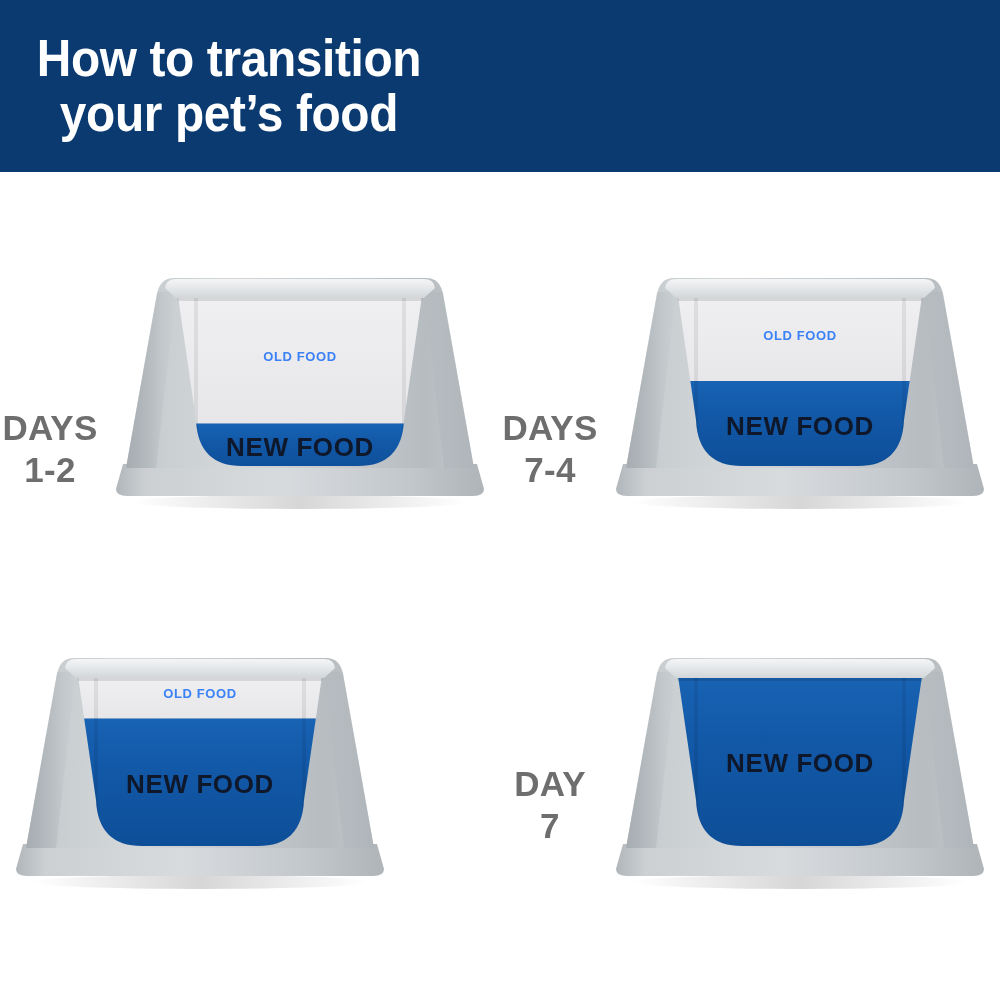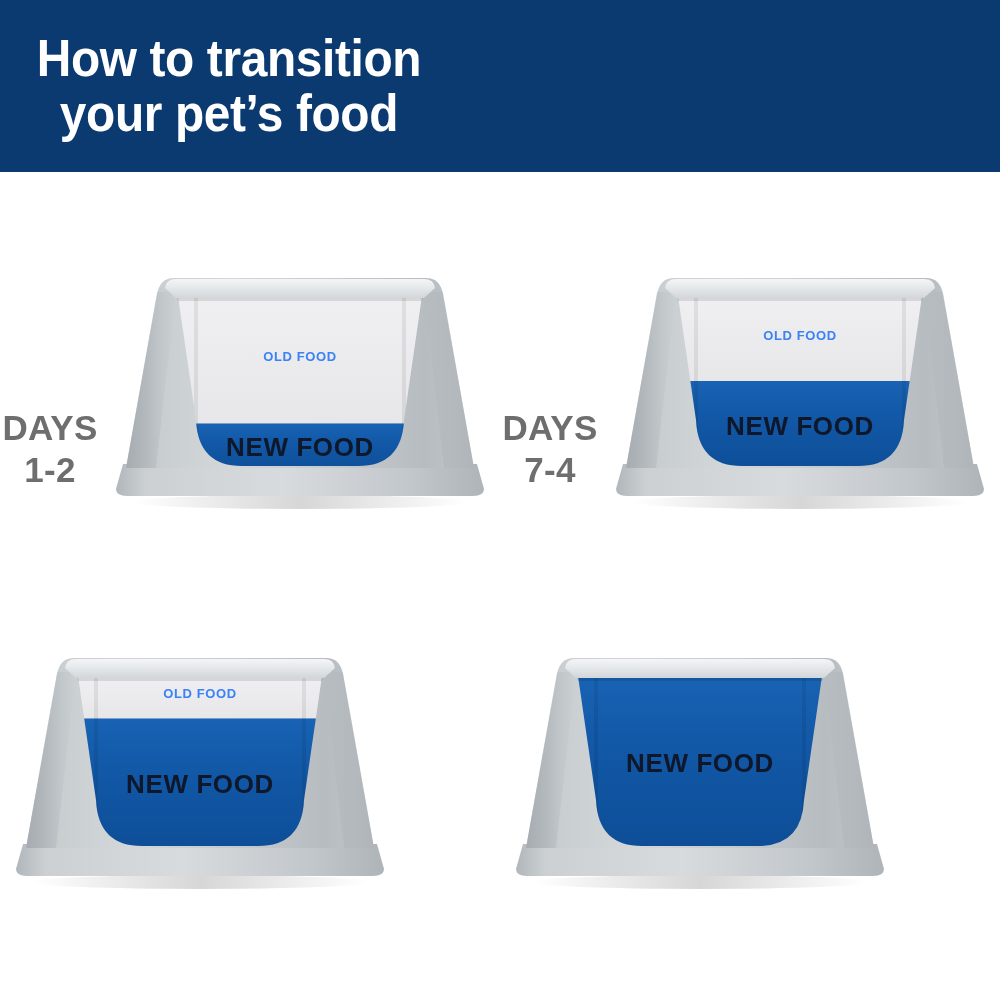--- a/index.html
+++ b/index.html
@@ -408,20 +408,21 @@
           L 65 20
           Q 66 11 76 11 Z" fill="url(#rimGb2)"></path>
   <path d="M 77 30 L 323 30 L 322 33 L 78 33 Z" fill="#000" opacity="0.10"></path>
   </svg>
         <div class="food-label label-old" style="display: block; top: 38.25px;">OLD FOOD</div>
         <div class="food-label label-new" style="display: block; top: 121.25px;">NEW FOOD</div>
       </div>
     </div>
 
     <div class="panel">
+      <div class="panel-label">DAY 7</div>
       <div class="bowl-wrap">
         <svg class="bowl-svg" viewBox="0 0 400 250">
   <defs>
     <linearGradient id="bodyGb3" x1="0" y1="0" x2="1" y2="0">
       <stop offset="0" stop-color="#b4babe"></stop>
       <stop offset="0.10" stop-color="#c9ced1"></stop>
       <stop offset="0.30" stop-color="#d3d7da"></stop>
       <stop offset="0.62" stop-color="#c4c9cd"></stop>
       <stop offset="0.86" stop-color="#b6bcc0"></stop>
       <stop offset="1" stop-color="#c3c8cc"></stop>

